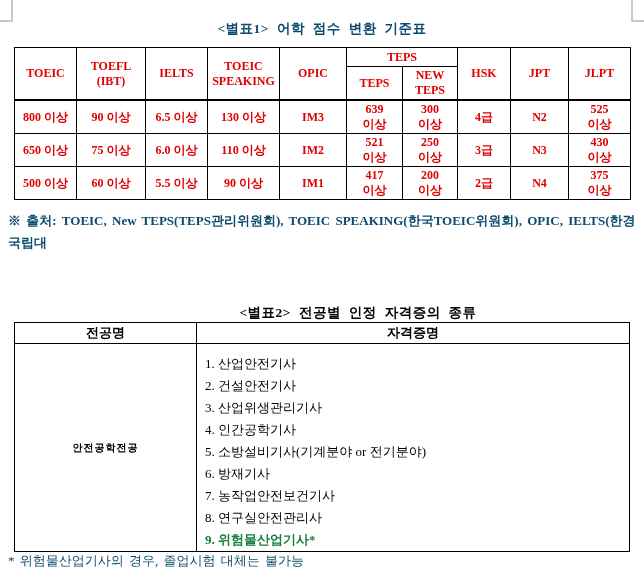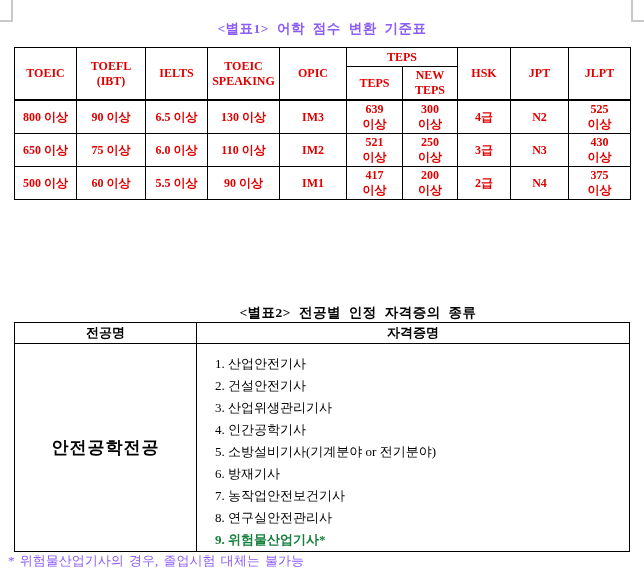--- a/index.html
+++ b/index.html
@@ -3,21 +3,21 @@
 <meta charset="utf-8">
 <style>
   * { margin: 0; padding: 0; box-sizing: border-box; }
   html, body { width: 644px; height: 583px; background: #ffffff; }
   body {
     position: relative;
     font-family: "Liberation Serif", "DejaVu Serif", serif;
     color: #000000;
     overflow: hidden;
   }
-  .red { color: #8b5cf6; }
+  .red { color: #0c4a6e; }
 
   
   .crop { position: absolute; top: 0; width: 13px; height: 22px; }
   .crop-left  { left: 0;  border-right: 2px solid #c9c9c9; border-bottom: 2px solid #c9c9c9; }
   .crop-right { right: 0; border-left: 2px solid #c9c9c9;  border-bottom: 2px solid #c9c9c9; }
 
   .doc-title {
     position: absolute; left: 0; width: 644px;
     text-align: center; font-size: 13.5px; font-weight: bold;
     word-spacing: 4px; letter-spacing: 0.5px;
@@ -54,23 +54,23 @@
   .tbl-wrap2 { position: absolute; left: 14px; top: 322px; }
   .cert-table { width: 616px; }
   .cert-table th, .cert-table td { border: 1px solid #000; }
   .cert-table th {
     height: 21px; font-size: 13px; font-weight: bold;
     text-align: center; vertical-align: middle;
   }
   .cert-table .col-major { width: 182px; }
   .cert-table td.major-cell {
     height: 199px; text-align: center; vertical-align: middle;
-    font-size: 17px; font-weight: bold; letter-spacing: 1px;
+    font-size: 10px; font-weight: bold; letter-spacing: 1px;
   }
-  .cert-table td.certs-cell { vertical-align: top; padding: 9px 0 0 18px; }
+  .cert-table td.certs-cell { vertical-align: top; padding: 9px 0 0 8px; }
   .cert-item { font-size: 13px; line-height: 22px; font-weight: normal; }
   .cert-item.red { color: #15803d; font-weight: bold; }
 
   
   .footnote {
     position: absolute; left: 8px; top: 552px; width: 630px;
     font-size: 13px; font-weight: normal; word-spacing: 2px;
   }
 </style>
 </head>
@@ -157,20 +157,21 @@
         <td>2급</td>
         <td>N4</td>
         <td>375
 이상</td>
       </tr>
     </tbody>
   </table>
 </div>
 
 <div class="note red">
+  <div>※ 출처: TOEIC, New TEPS(TEPS관리위원회), TOEIC SPEAKING(한국TOEIC위원회), OPIC, IELTS(한경국립대</div>
 </div>
 
 <div id="title2" class="doc-title">&lt;별표2&gt; 전공별 인정 자격증의 종류</div>
 
 <div class="tbl-wrap2">
   <table class="cert-table">
     <tbody>
       <tr>
         <th class="col-major">전공명</th>
         <th>자격증명</th>

